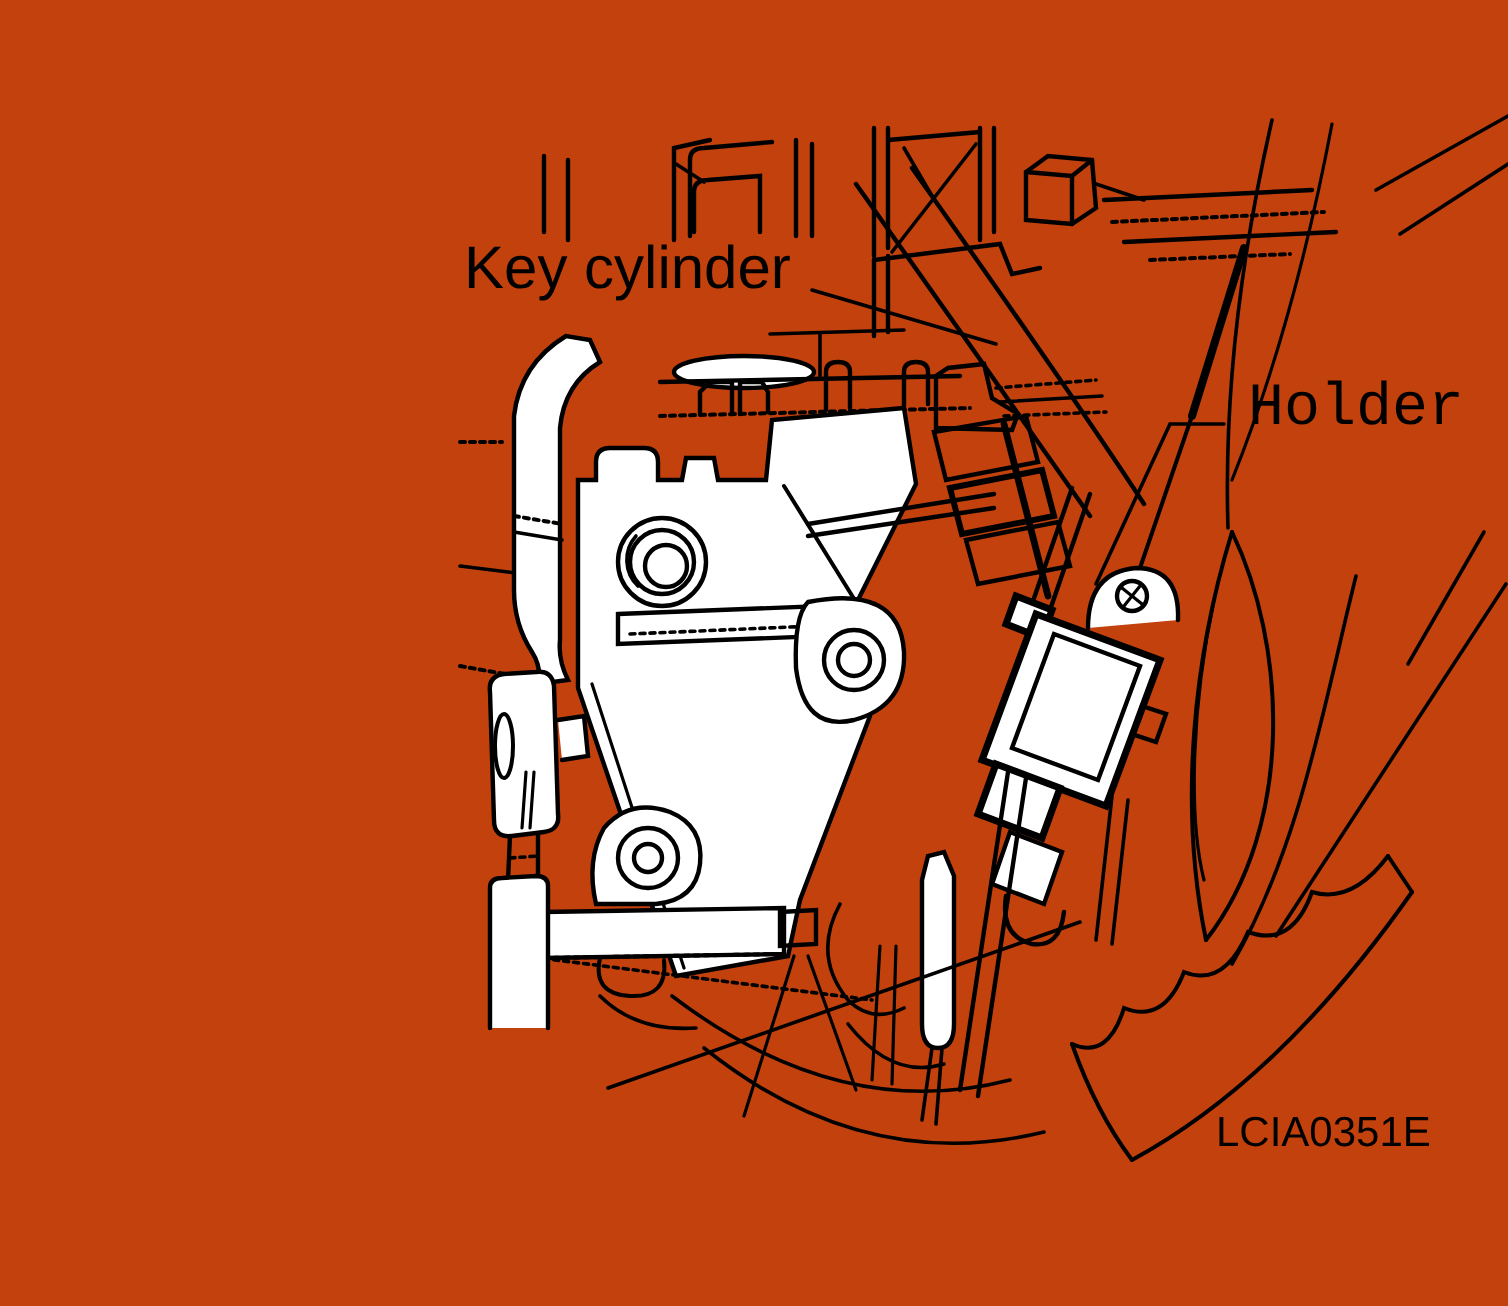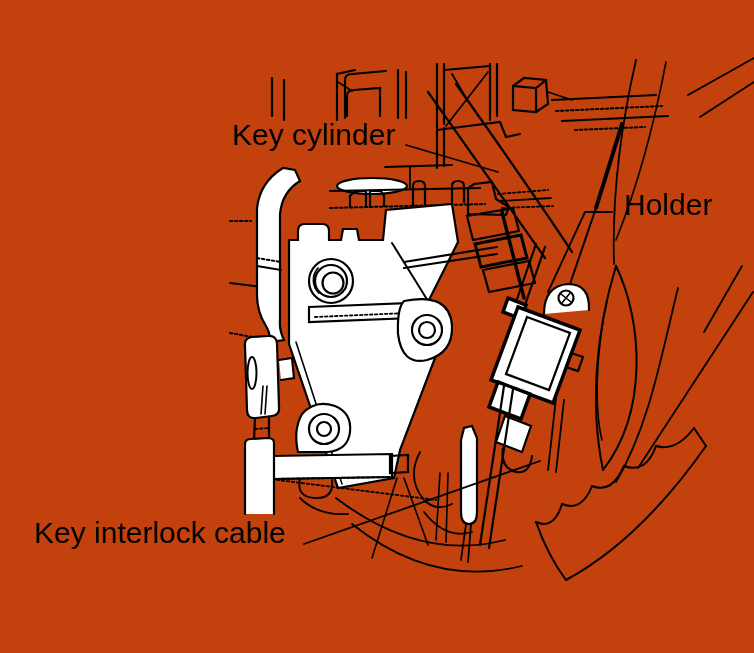--- a/index.html
+++ b/index.html
@@ -13,21 +13,21 @@
   #artwork{position:absolute;left:0;top:0;}
   .lbl{
     position:absolute;
     color:#000;
     font-size:30px;
     line-height:1.0;
     white-space:nowrap;
     letter-spacing:0px;
   }
   #label-key-cylinder{left:232px;top:120px;}
-  #label-holder{left:624px;top:190px;}
+  #label-holder{left:624px;top:190px;font-family:Liberation Mono, monospace;}
   #label-key-interlock-cable{left:34px;top:518px;}
   #figure-code{
     position:absolute;left:608px;top:556px;
     color:#000;font-size:21px;line-height:1.0;white-space:nowrap;
   }
   svg *{vector-effect:none;}
 </style>
 </head>
 <body>
 
@@ -220,15 +220,15 @@
       <path d="M406,145 L498,172"></path>
       <path d="M612,212 L585,212 L548,292"></path>
       <path d="M304,544 L540,461"></path>
     </g>
   </svg>
 
   <div class="lbl" id="label-key-cylinder">Key cylinder</div>
 
   <div class="lbl" id="label-holder">Holder</div>
 
-  <div class="lbl" id="label-key-interlock-cable">Key interlock cable</div>
-
+
+  <div id="figure-code">LCIA0351E</div>
 </div>
 
 </body></html>

